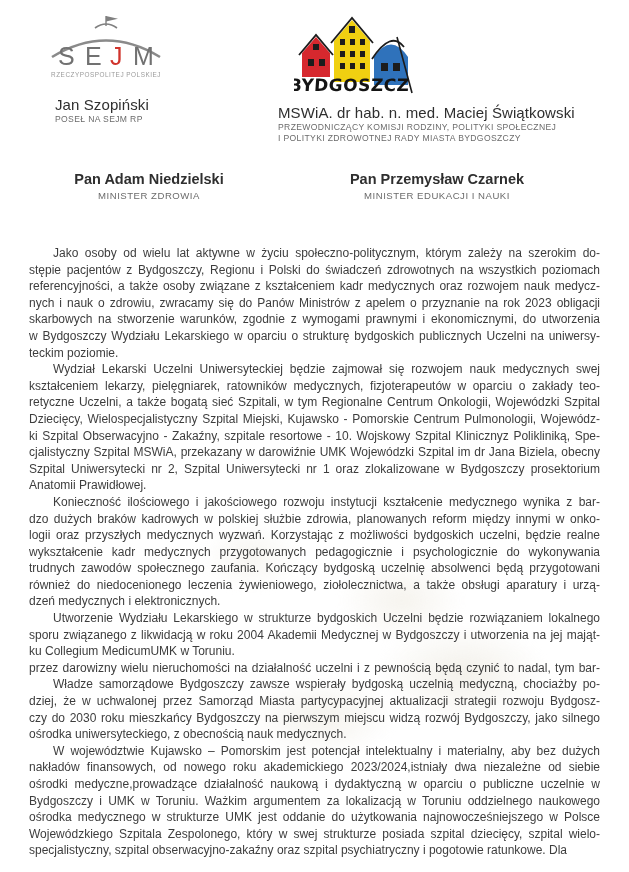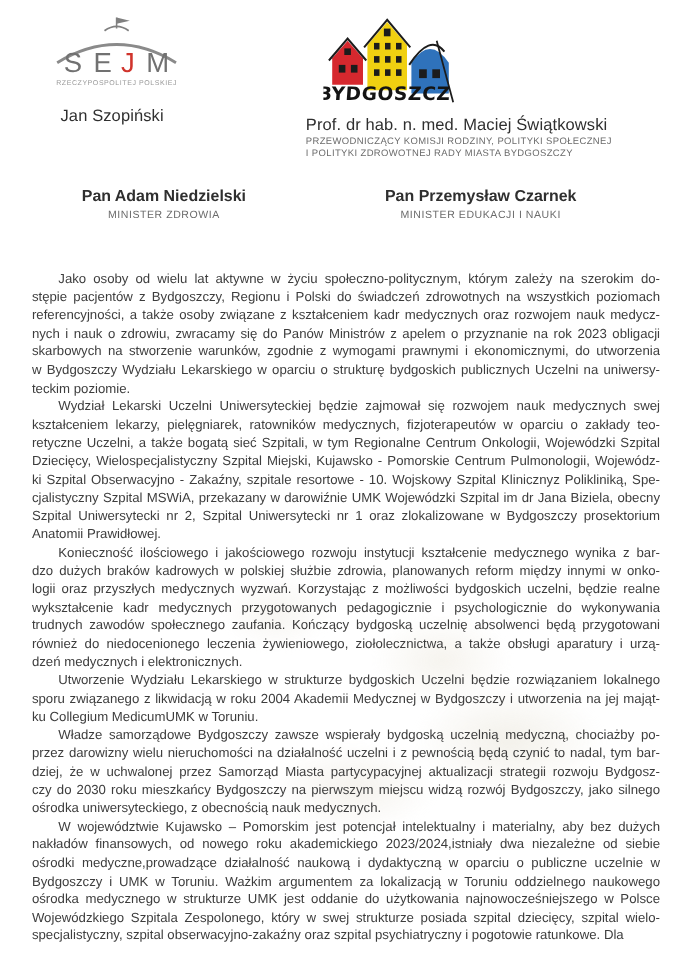--- a/index.html
+++ b/index.html
@@ -69,20 +69,21 @@
         <path d="M50,15 Q61,7 72,15" fill="none" stroke="#808080" stroke-width="1.6"></path>
         <path d="M7,44 Q61,11 115,44" fill="none" stroke="#8a8a8a" stroke-width="2.6"></path>
         <text x="13" y="52" font-size="25" fill="#717171" font-family="Liberation Sans, sans-serif">S</text>
         <text x="40" y="52" font-size="25" fill="#717171" font-family="Liberation Sans, sans-serif">E</text>
         <text x="65" y="52" font-size="25" fill="#d0342c" font-family="Liberation Sans, sans-serif">J</text>
         <text x="88" y="52" font-size="25" fill="#717171" font-family="Liberation Sans, sans-serif">M</text>
         <text x="61" y="64" text-anchor="middle" font-size="6.4" fill="#9a9a9a" letter-spacing="0.5" font-family="Liberation Sans, sans-serif">RZECZYPOSPOLITEJ POLSKIEJ</text>
       </svg>
     </span>
     <div class="sender-name">Jan Szopiński</div>
+    <div class="sender-role">POSEŁ NA SEJM RP</div>
   </div>
 
   <div class="header-right">
     <span class="logo-wrap" style="margin-left:16px;">
       <svg width="120" height="84" viewBox="0 0 120 84">
 
         <polygon points="8,42 22,26 36,42 36,66 8,66" fill="#d6282e"></polygon>
         <path d="M5,44 L22,24 L39,44" fill="none" stroke="#1c1c1c" stroke-width="1.8"></path>
         <rect x="19" y="33" width="6" height="6" fill="#1c1c1c"></rect>
         <rect x="14" y="48" width="6" height="7" fill="#1c1c1c"></rect>
@@ -103,21 +104,21 @@
 
         <path d="M80,46 Q97,21 114,46 L114,74 L80,74 Z" fill="#2f72bb"></path>
         <path d="M78,48 Q97,19 110,36" fill="none" stroke="#1c1c1c" stroke-width="1.8"></path>
         <line x1="103" y1="26" x2="118" y2="82" stroke="#1c1c1c" stroke-width="1.6"></line>
         <rect x="87" y="52" width="7" height="8" fill="#1c1c1c"></rect>
         <rect x="99" y="52" width="7" height="8" fill="#1c1c1c"></rect>
 
         <text x="0" y="80" font-size="17" font-weight="bold" fill="#141414" letter-spacing="0.5" font-family="DejaVu Sans, sans-serif" transform="skewX(-4)">BYDGOSZCZ</text>
       </svg>
     </span>
-    <div class="sender-name">Prof. dr hab. n. med. Maciej Świątkowski</div>
+    <div class="sender-name">MSWiA. dr hab. n. med. Maciej Świątkowski</div>
     <div class="sender-role">PRZEWODNICZĄCY KOMISJI RODZINY, POLITYKI SPOŁECZNEJ</div>
     <div class="sender-role">I POLITYKI ZDROWOTNEJ RADY MIASTA BYDGOSZCZY</div>
   </div>
 
   <div class="recipients">
     <div class="recipient r0">
       <div class="recipient-name">Pan Adam Niedzielski</div>
       <div class="recipient-title">MINISTER ZDROWIA</div>
     </div>
     <div class="recipient r1">
@@ -145,22 +146,22 @@
       <div class="line first">Konieczność ilościowego i jakościowego rozwoju instytucji kształcenie medycznego wynika z bar-</div>
       <div class="line">dzo dużych braków kadrowych w polskiej służbie zdrowia, planowanych reform między innymi w onko-</div>
       <div class="line">logii oraz przyszłych medycznych wyzwań. Korzystając z możliwości bydgoskich uczelni, będzie realne</div>
       <div class="line">wykształcenie kadr medycznych przygotowanych pedagogicznie i psychologicznie do wykonywania</div>
       <div class="line">trudnych zawodów społecznego zaufania. Kończący bydgoską uczelnię absolwenci będą przygotowani</div>
       <div class="line">również do niedocenionego leczenia żywieniowego, ziołolecznictwa, a także obsługi aparatury i urzą-</div>
       <div class="line last">dzeń medycznych i elektronicznych.</div>
       <div class="line first">Utworzenie Wydziału Lekarskiego w strukturze bydgoskich Uczelni będzie rozwiązaniem lokalnego</div>
       <div class="line">sporu związanego z likwidacją w roku 2004 Akademii Medycznej w Bydgoszczy i utworzenia na jej mająt-</div>
       <div class="line last">ku Collegium MedicumUMK w Toruniu.</div>
+      <div class="line">przez darowizny wielu nieruchomości na działalność uczelni i z pewnością będą czynić to nadal, tym bar-</div>
       <div class="line first">Władze samorządowe Bydgoszczy zawsze wspierały bydgoską uczelnią medyczną, chociażby po-</div>
-      <div class="line">przez darowizny wielu nieruchomości na działalność uczelni i z pewnością będą czynić to nadal, tym bar-</div>
       <div class="line">dziej, że w uchwalonej przez Samorząd Miasta partycypacyjnej aktualizacji strategii rozwoju Bydgosz-</div>
       <div class="line">czy do 2030 roku mieszkańcy Bydgoszczy na pierwszym miejscu widzą rozwój Bydgoszczy, jako silnego</div>
       <div class="line last">ośrodka uniwersyteckiego, z obecnością nauk medycznych.</div>
       <div class="line first">W województwie Kujawsko – Pomorskim jest potencjał intelektualny i materialny, aby bez dużych</div>
       <div class="line">nakładów finansowych, od nowego roku akademickiego 2023/2024,istniały dwa niezależne od siebie</div>
       <div class="line">ośrodki medyczne,prowadzące działalność naukową i dydaktyczną w oparciu o publiczne uczelnie w</div>
       <div class="line">Bydgoszczy i UMK w Toruniu. Ważkim argumentem za lokalizacją w Toruniu oddzielnego naukowego</div>
       <div class="line">ośrodka medycznego w strukturze UMK jest oddanie do użytkowania najnowocześniejszego w Polsce</div>
       <div class="line">Wojewódzkiego Szpitala Zespolonego, który w swej strukturze posiada szpital dziecięcy, szpital wielo-</div>
       <div class="line last">specjalistyczny, szpital obserwacyjno-zakaźny oraz szpital psychiatryczny i pogotowie ratunkowe. Dla</div>

